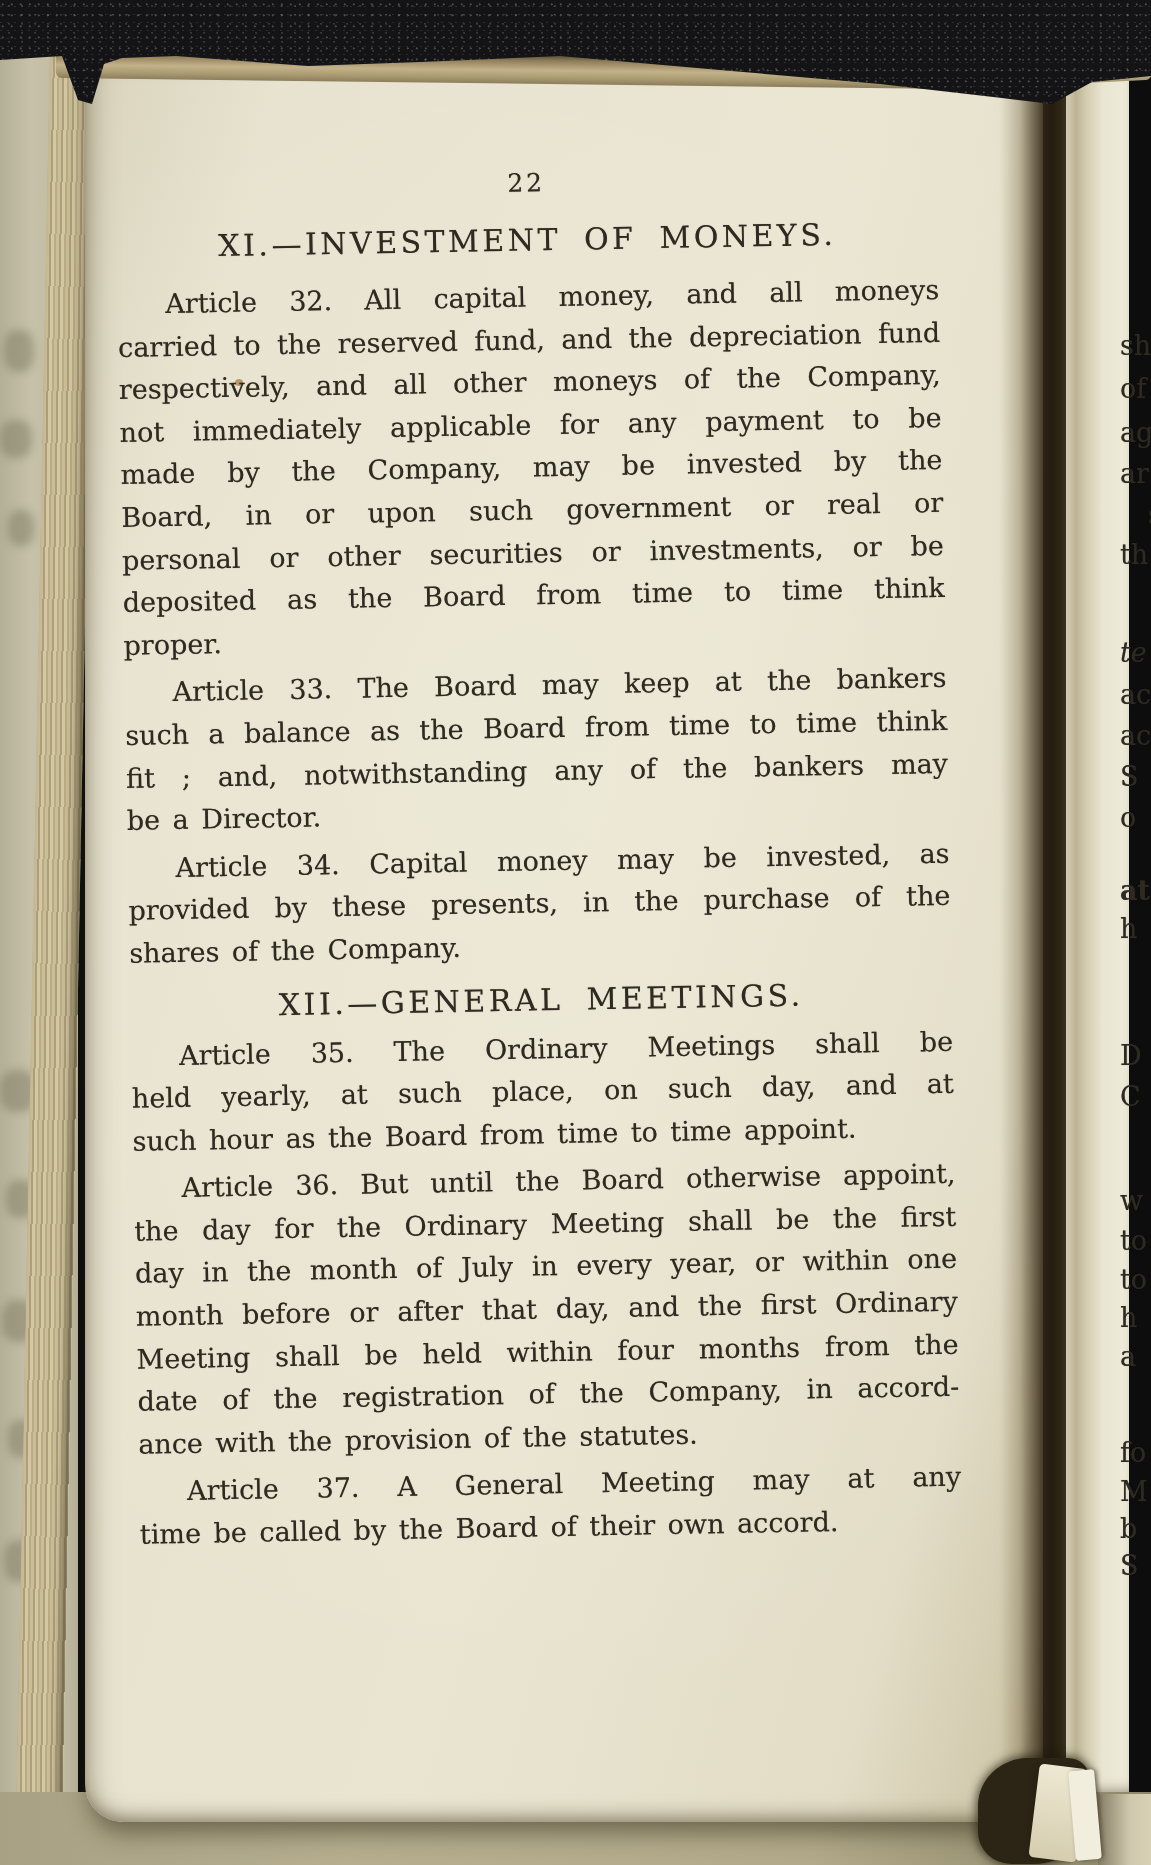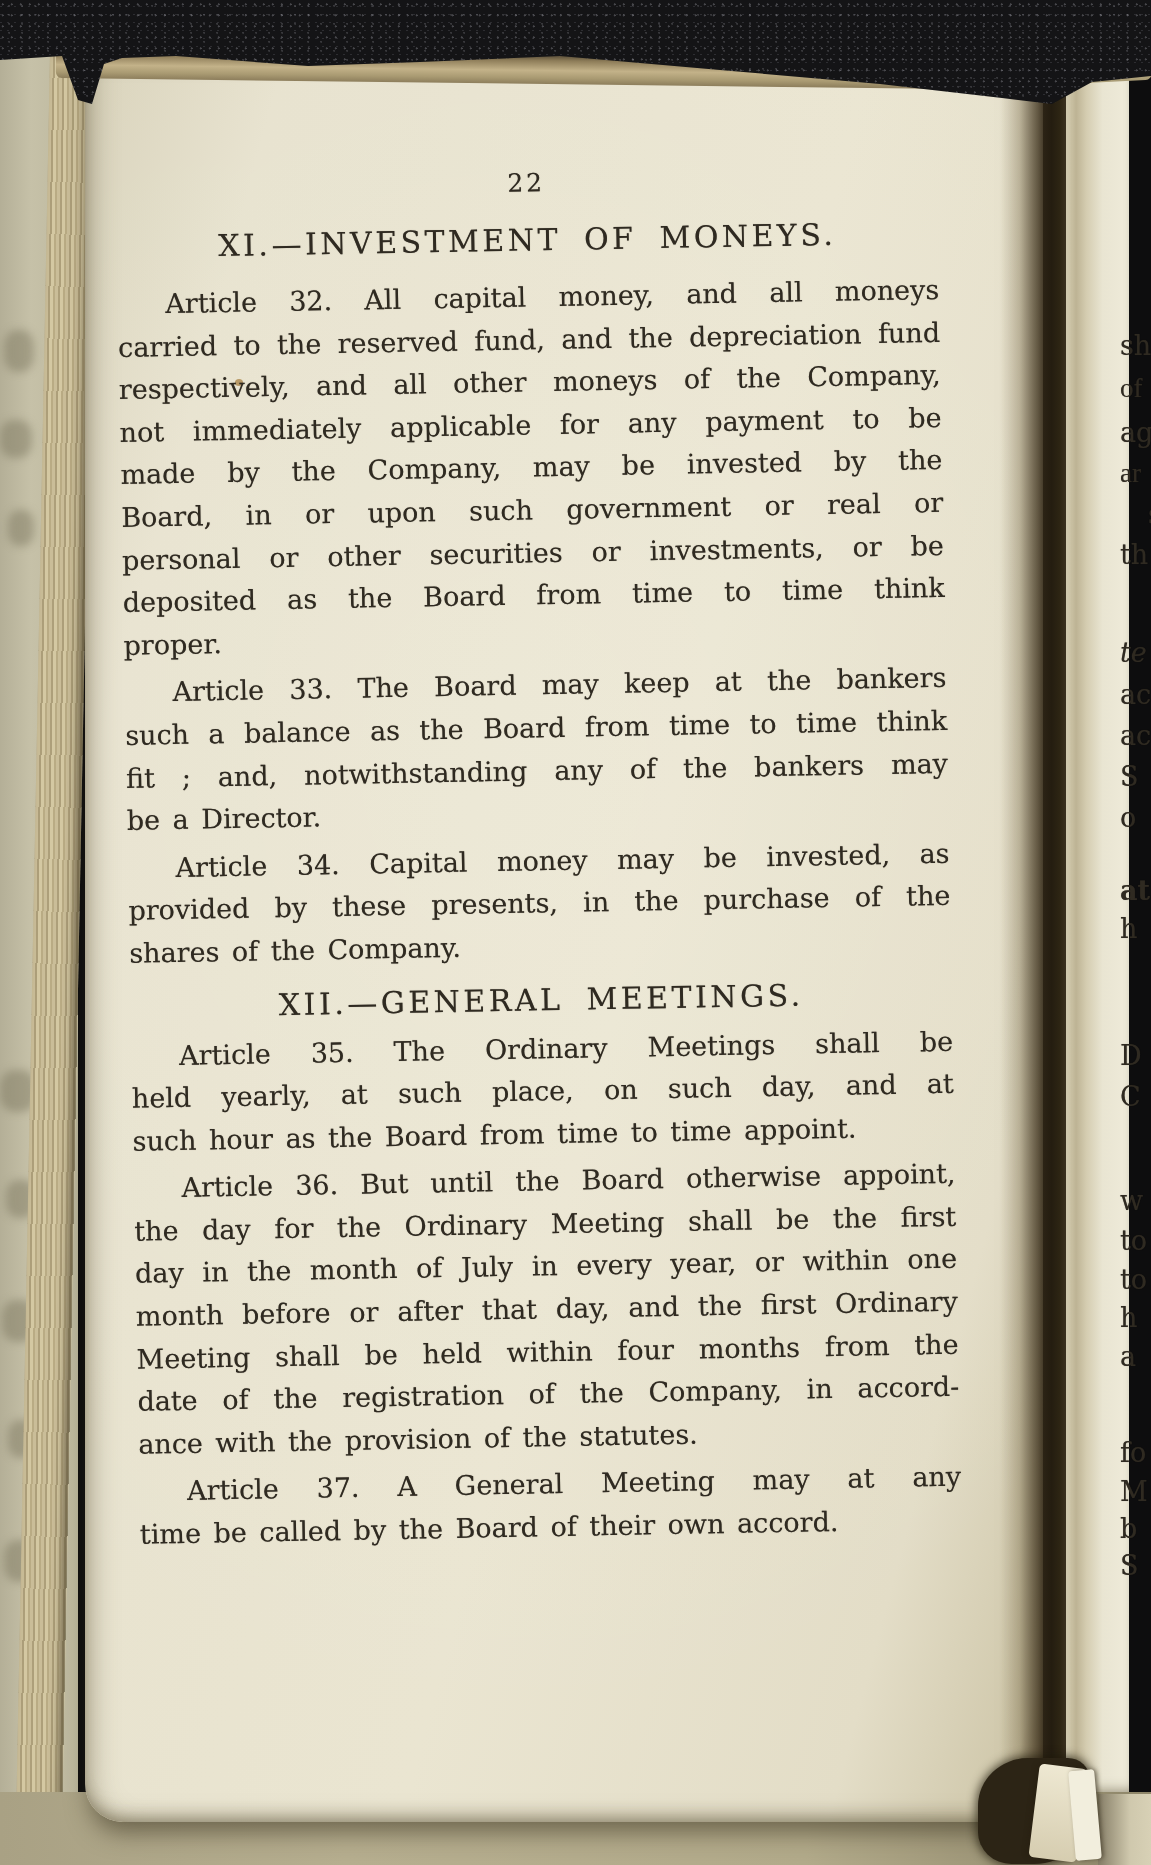--- a/index.html
+++ b/index.html
@@ -105,23 +105,23 @@
   <div class="page-edges"></div>
   <div class="bottom-surface"></div>
 
   <div class="left-page">
     <div class="fleck"></div>
   </div>
 
   <div class="right-page">
     <div id="fragments">
         <div class="frag" style="top: 285px;">sh</div>
-        <div class="frag" style="top: 328px; font-family: Liberation Serif, serif;">of</div>
+        <div class="frag" style="top: 328px;">of</div>
         <div class="frag" style="top: 372px;">ag</div>
-        <div class="frag" style="top: 413px; font-family: Liberation Serif, serif;">ar</div>
+        <div class="frag" style="top: 413px;">ar</div>
         <div class="frag" style="top: 454px; margin-left: 28px;">si</div>
         <div class="frag" style="top: 494px;">th</div>
         <div class="frag" style="top: 592px; font-style: italic;">te</div>
         <div class="frag" style="top: 634px;">ac</div>
         <div class="frag" style="top: 675px;">ac</div>
         <div class="frag" style="top: 716px;">S</div>
         <div class="frag" style="top: 757px;">o</div>
         <div class="frag" style="top: 830px; font-weight: bold;">at</div>
         <div class="frag" style="top: 868px;">h</div>
         <div class="frag" style="top: 995px;">D</div>

